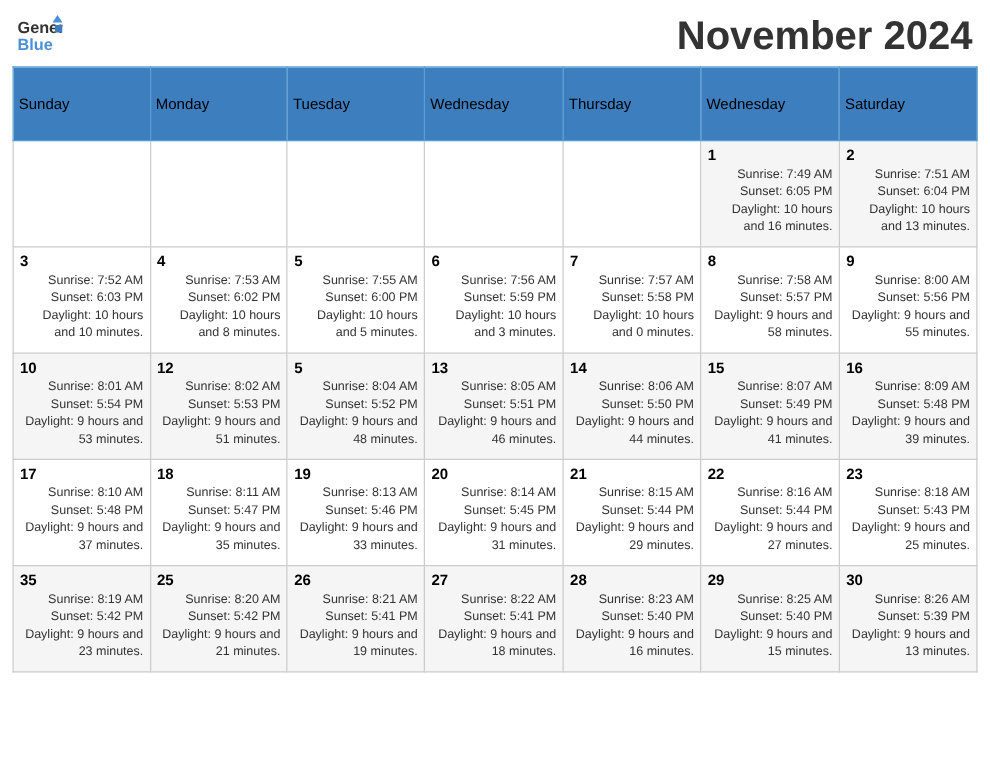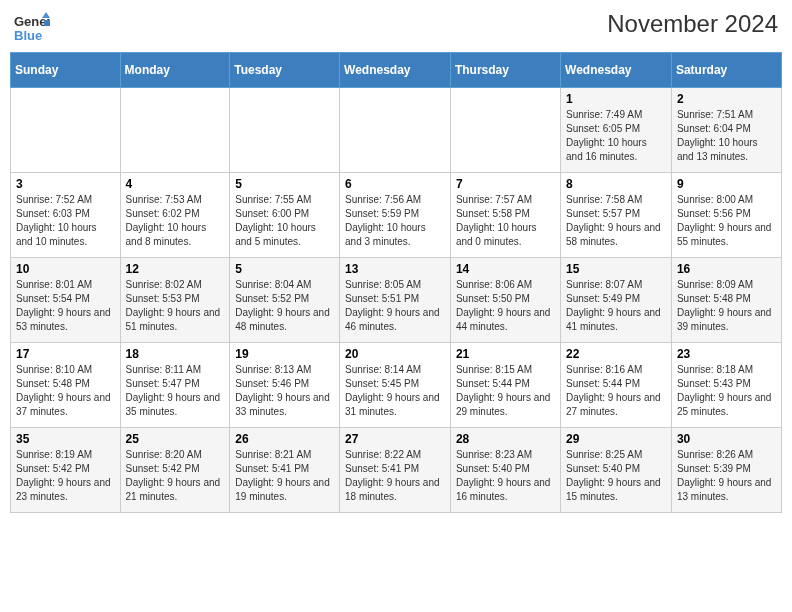--- a/index.html
+++ b/index.html
@@ -23,40 +23,40 @@
       gap: 4px;
     }
     .logo-icon {
       width: 36px;
       height: 36px;
     }
     .title-block {
       text-align: right;
     }
     .month-title {
-      font-size: 24px;
-      font-weight: normal;
+      font-size: 32px;
+      font-weight: bold;
       color: #333;
     }
     .location-title {
       font-size: 14px;
       color: #555;
     }
     .calendar {
       width: 100%;
       border-collapse: collapse;
       font-size: 10.5px;
     }
     .calendar thead th {
       background: #3d7ebf;
-      color: #ffffff;
-      padding: 10px 4px;
+      color: #000000;
+      padding: 22px 4px;
       text-align: left;
       font-size: 12px;
-      font-weight: bold;
+      font-weight: normal;
       border: 1px solid #5a9fd4;
     }
     .calendar tbody td {
       vertical-align: top;
       border: 1px solid #ccc;
       padding: 4px 5px;
       width: 113px;
       min-height: 75px;
       height: 85px;
       background: #fff;
@@ -70,20 +70,21 @@
     .day-number {
       font-weight: bold;
       font-size: 12px;
       display: block;
       margin-bottom: 2px;
     }
     .day-info {
       color: #333;
       line-height: 1.4;
       font-size: 10px;
+      text-align: right;
     }
     .empty-cell {
       background: #fff !important;
     }
   </style>
 </head>
 <body>
 
 <div class="header">
   <div class="logo">

